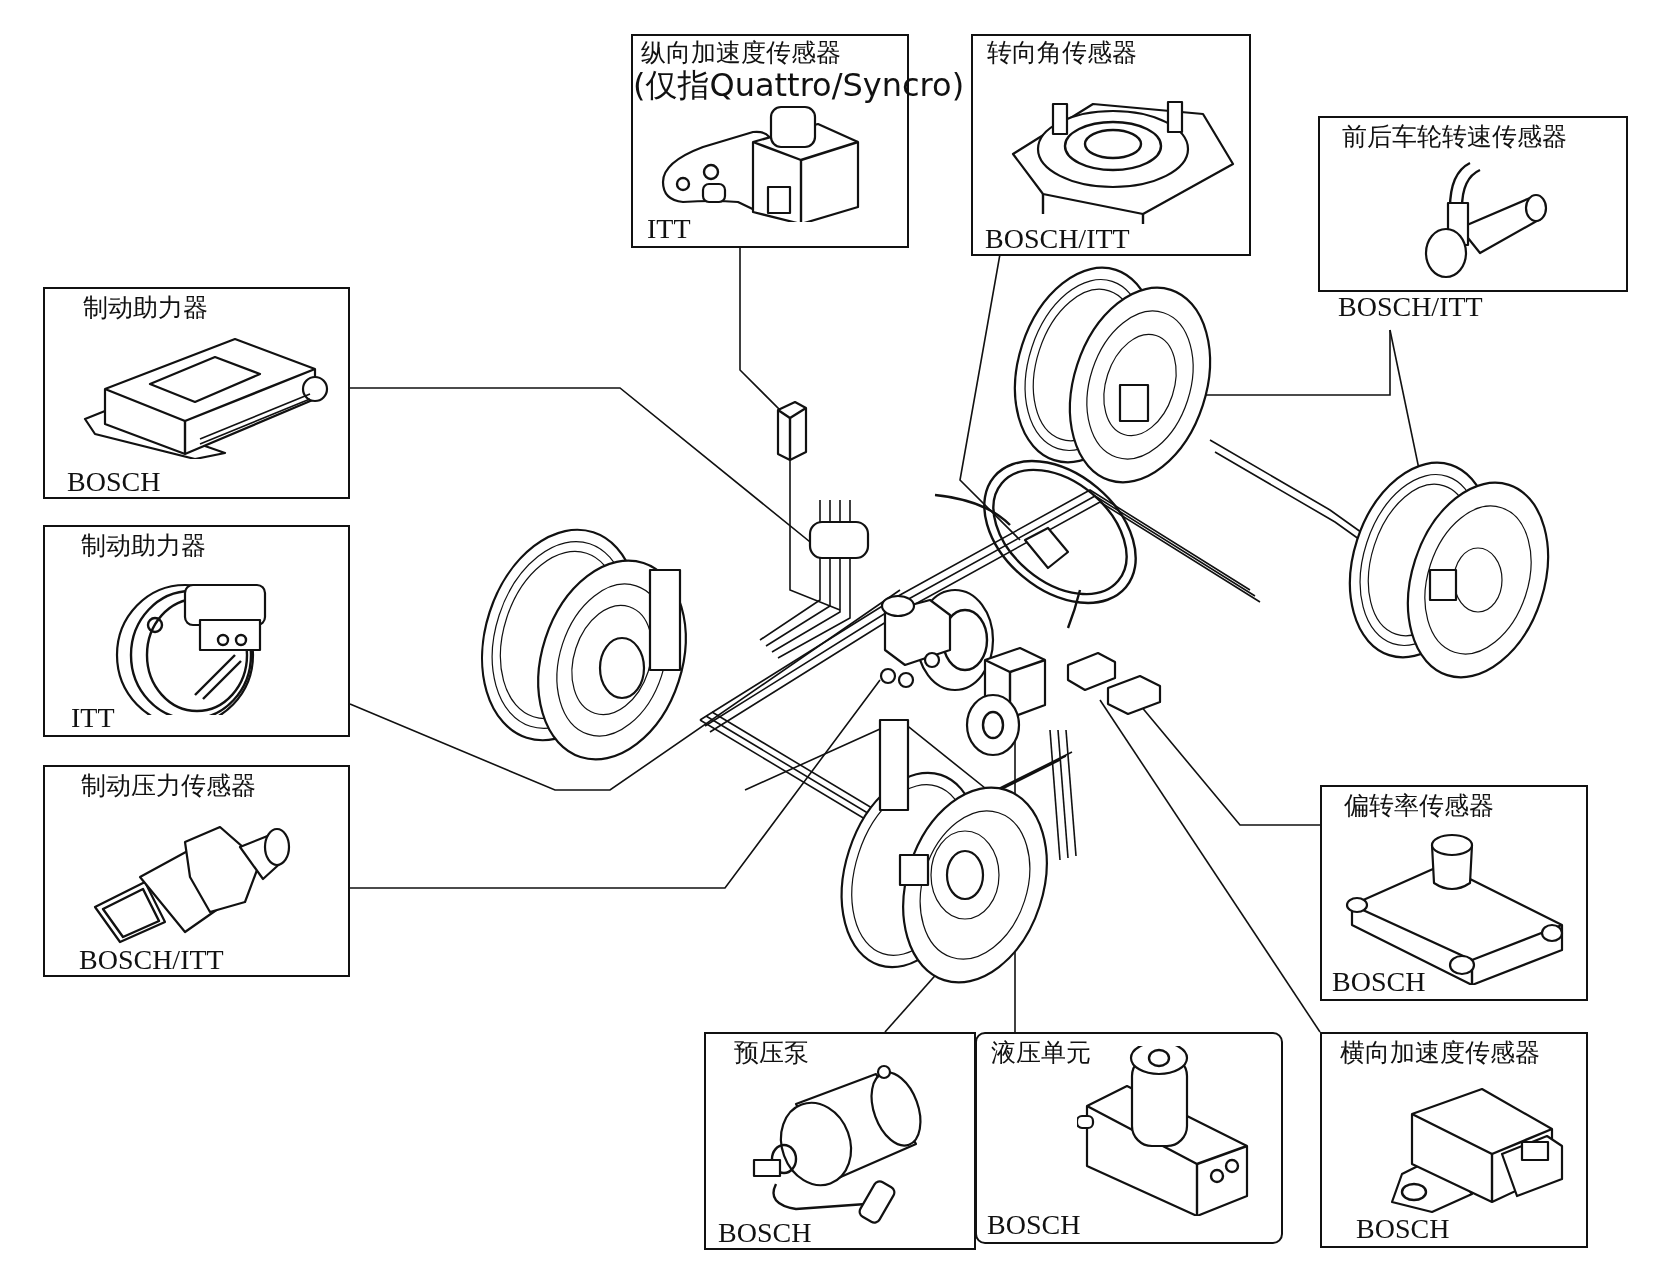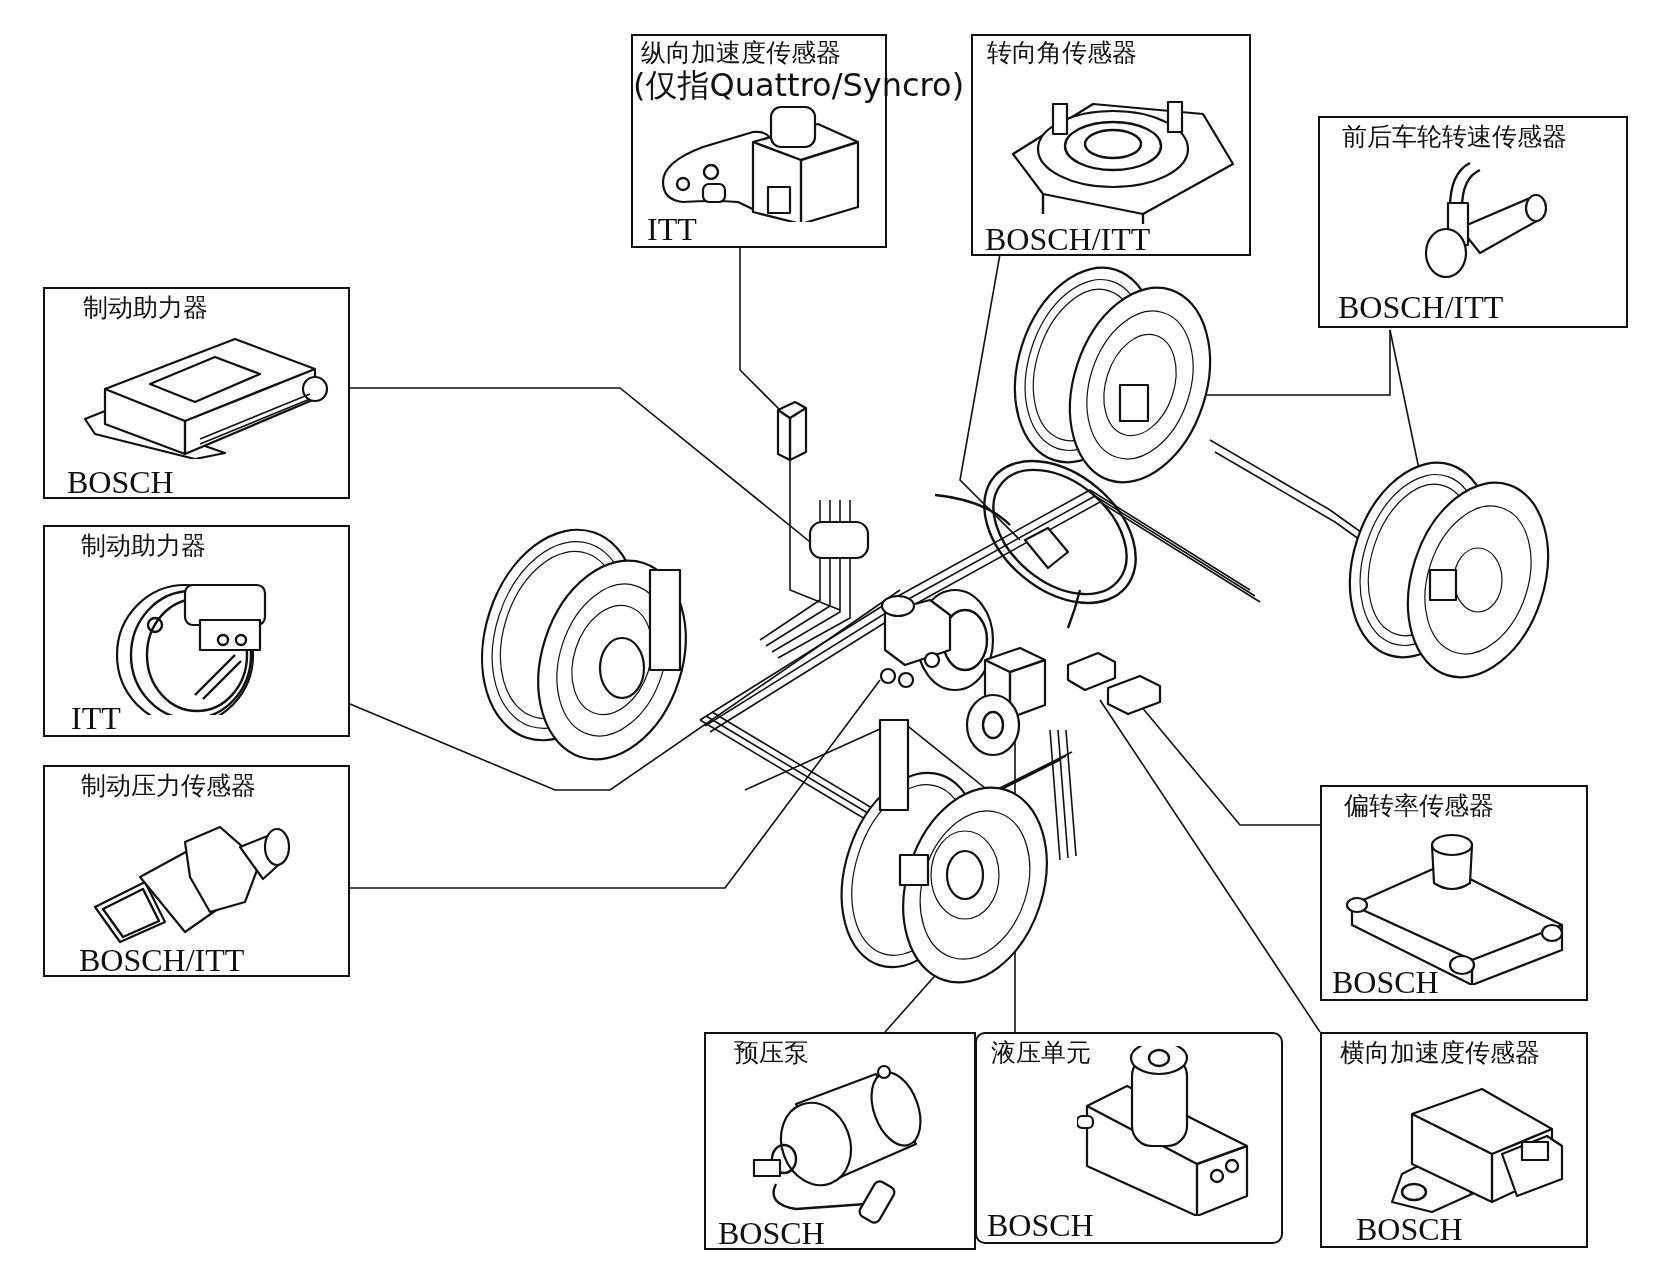--- a/index.html
+++ b/index.html
@@ -1,20 +1,20 @@
 <!DOCTYPE html>
 <html><head>
 <meta charset="utf-8">
 <style>
   html, body { margin: 0; padding: 0; background: #ffffff; }
   body { width: 1656px; height: 1275px; position: relative; overflow: hidden;
          font-family: "DejaVu Serif", "Liberation Serif", serif; color: #111; }
   .box { position: absolute; border: 2px solid #111; background: #fff; box-sizing: border-box; }
   .title { position: absolute; font-size: 25px; line-height: 30px; white-space: nowrap; font-family: "DejaVu Sans", sans-serif; font-weight: normal; }
-  .maker { position: absolute; font-size: 32px; line-height: 26px; white-space: nowrap; font-family: "Liberation Serif", serif; }
+  .maker { position: absolute; font-size: 28px; line-height: 26px; white-space: nowrap; font-family: "Liberation Serif", serif; }
   .part { position: absolute; }
   svg.leaders { position: absolute; left: 0; top: 0; }
   svg .ln { fill: none; stroke: #111; stroke-width: 1.6; }
   svg .th { fill: none; stroke: #111; stroke-width: 2.4; stroke-linejoin: round; }
   svg .wf { fill: #fff; stroke: #111; stroke-width: 2.2; stroke-linejoin: round; }
   svg .tread { fill: none; stroke: #111; stroke-width: 1.2; }
 </style>
 </head>
 <body>
 
@@ -128,21 +128,21 @@
     <polygon class="wf" points="985,660 1020,648 1045,660 1045,705 1010,718 985,705"></polygon>
     <polyline class="th" points="985,660 1010,672 1045,660"></polyline>
     <line class="th" x1="1010" y1="672" x2="1010" y2="718"></line>
     <ellipse class="wf" cx="993" cy="725" rx="26" ry="30"></ellipse>
     <ellipse class="th" cx="993" cy="725" rx="10" ry="13"></ellipse>
     <polygon class="wf" points="1068,665 1098,653 1115,662 1115,678 1085,690 1068,680"></polygon>
     <polygon class="wf" points="1108,688 1140,676 1160,686 1160,702 1128,714 1108,704"></polygon>
   </g>
 </svg>
 
-<div class="box" style="left:631px;top:34px;width:256px;height:214px;">
+<div class="box" style="left:631px;top:34px;width:278px;height:214px;">
   <div class="title" style="left:8px;top:2px;">纵向加速度传感器</div>
   <div class="title" style="left:0px;top:34px;font-size:32px;">(仅指Quattro/Syncro)</div>
   <svg class="part" style="left:20px;top:66px;" width="240" height="120" viewBox="0 0 240 120">
     <path class="wf" d="M10,80 Q10,60 50,45 L100,30 Q118,28 120,45 L150,45 L150,110 L110,112 L85,100 Q60,98 30,100 Q10,98 10,80 Z"></path>
     <circle class="th" cx="58" cy="70" r="7"></circle>
       <circle class="th" cx="30" cy="82" r="6"></circle>
     <rect class="wf" x="50" y="82" width="22" height="18" rx="6"></rect>
     <polygon class="wf" points="100,40 165,22 205,40 205,105 148,122 100,110"></polygon>
     <polyline class="th" points="100,40 148,58 205,40"></polyline>
       <line class="th" x1="148" y1="58" x2="148" y2="122"></line>
@@ -160,21 +160,21 @@
     <ellipse class="th" cx="110" cy="72" rx="48" ry="24"></ellipse>
     <ellipse class="th" cx="110" cy="70" rx="28" ry="14"></ellipse>
     <rect class="wf" x="50" y="30" width="14" height="30"></rect>
       <rect class="wf" x="165" y="28" width="14" height="30"></rect>
     <line class="th" x1="40" y1="120" x2="40" y2="140"></line>
       <line class="th" x1="140" y1="140" x2="140" y2="150"></line>
   </svg>
   <div class="maker" style="left:12px;top:190px;">BOSCH/ITT</div>
 </div>
 
-<div class="box" style="left:1318px;top:116px;width:310px;height:212px;">
+<div class="box" style="left:1318px;top:116px;width:310px;height:176px;">
   <div class="title" style="left:22px;top:4px;">前后车轮转速传感器</div>
   <svg class="part" style="left:90px;top:40px;" width="140" height="130" viewBox="0 0 140 130">
     <path class="th" d="M40,50 Q40,15 60,5"></path>
       <path class="th" d="M52,50 Q52,20 70,12"></path>
     <polygon class="wf" points="50,70 120,40 132,60 70,95"></polygon>
     <ellipse class="wf" cx="126" cy="50" rx="10" ry="13"></ellipse>
     <rect class="wf" x="38" y="45" width="20" height="42"></rect>
     <ellipse class="wf" cx="36" cy="95" rx="20" ry="24"></ellipse>
   </svg>
   <div class="maker" style="left:18px;top:176px;">BOSCH/ITT</div>

